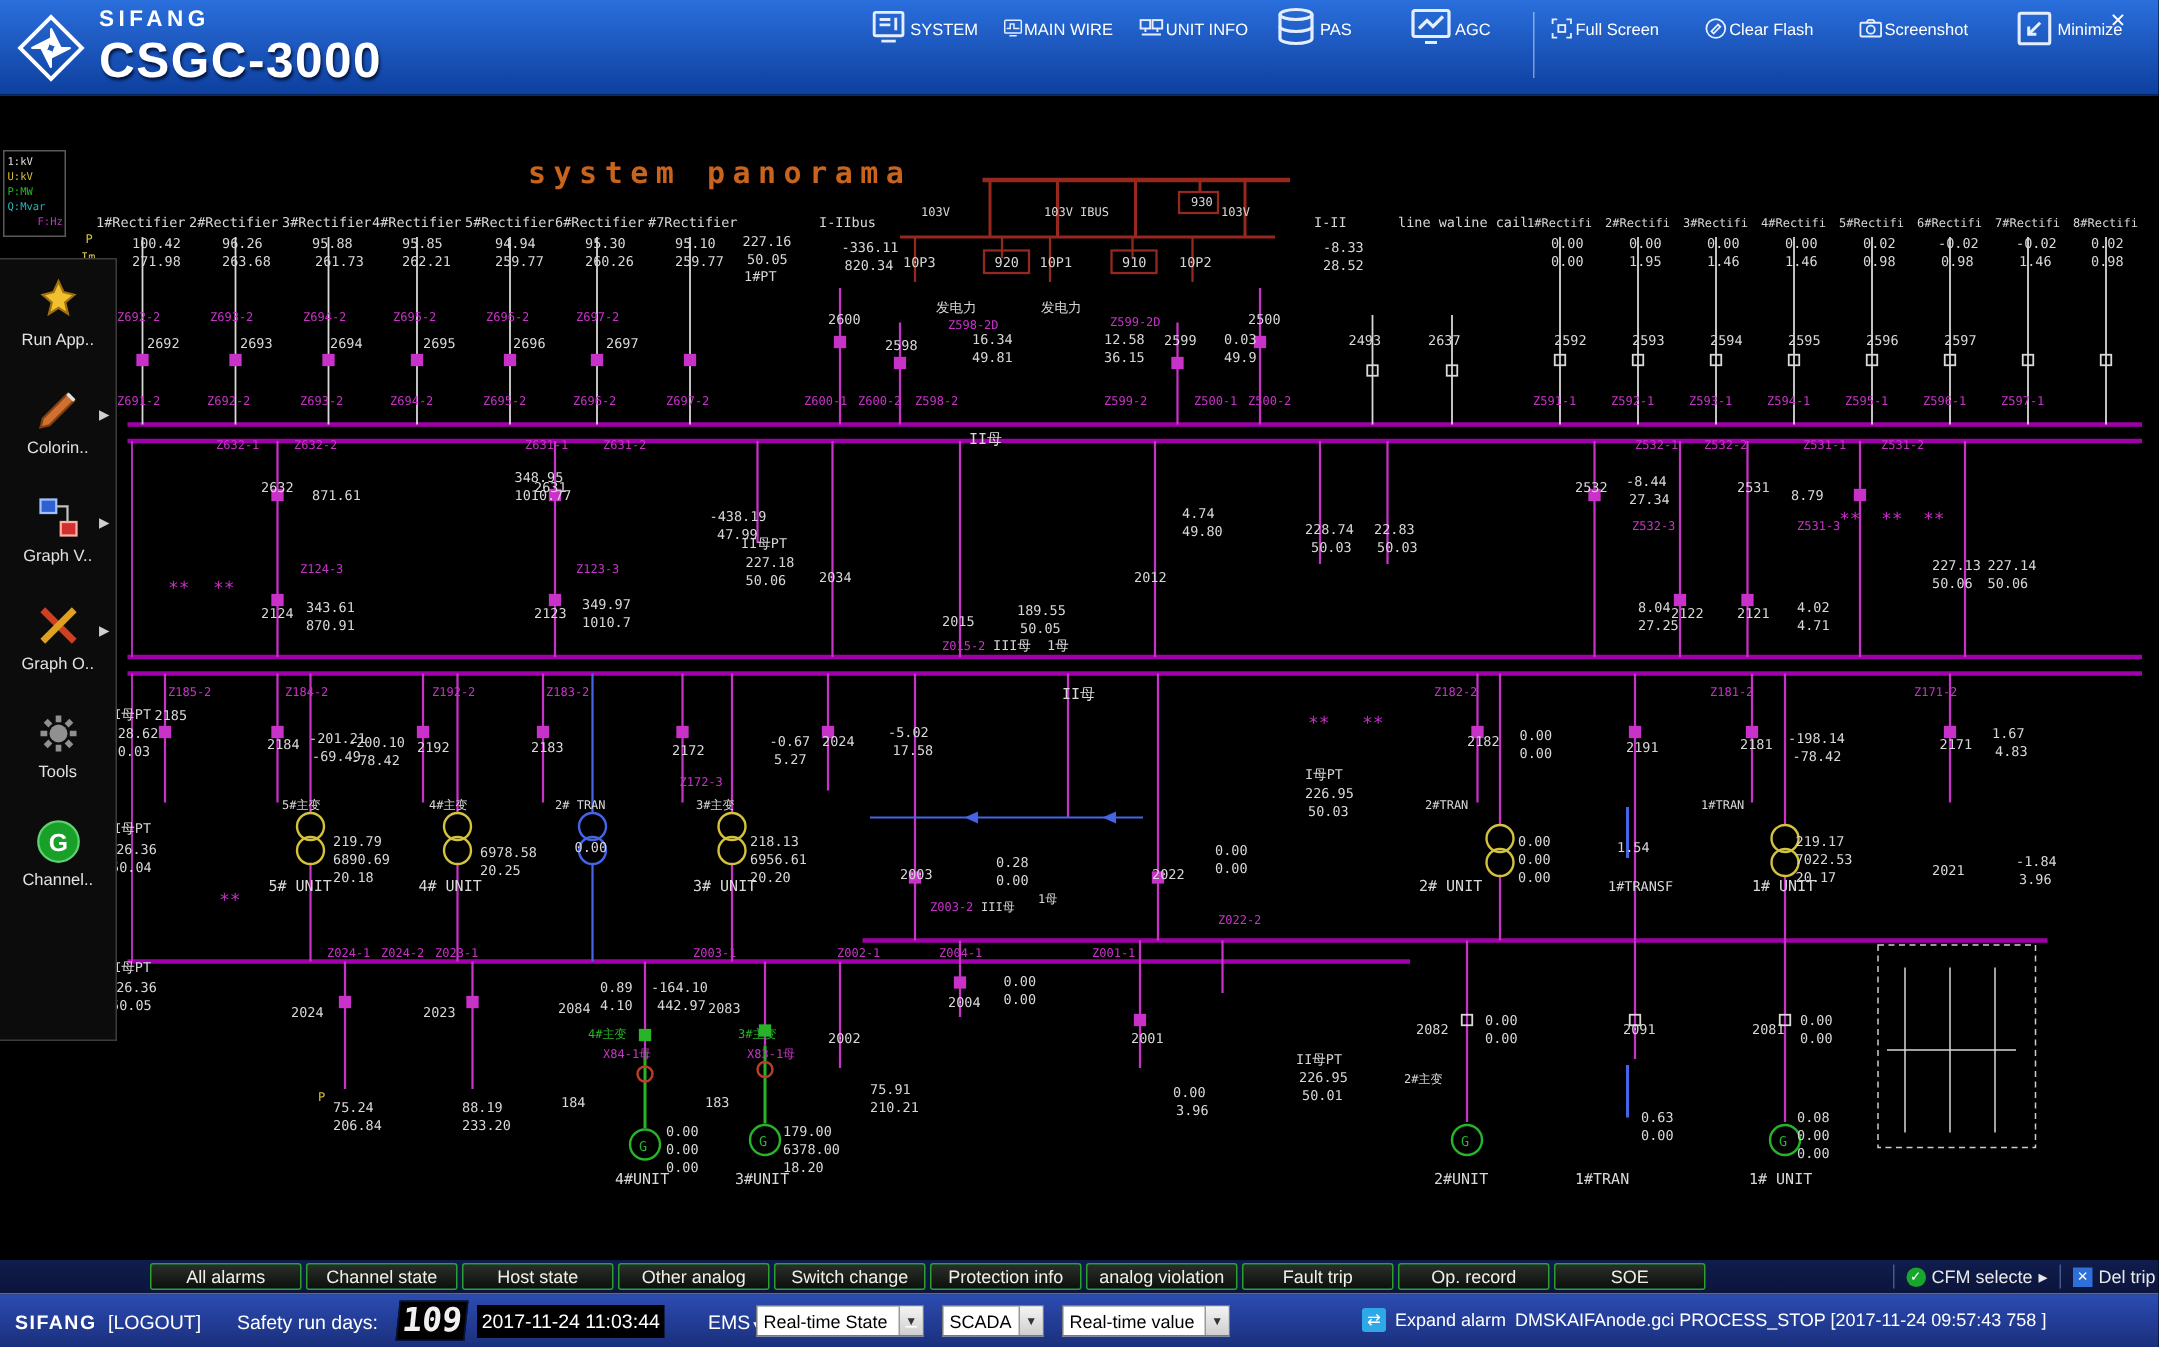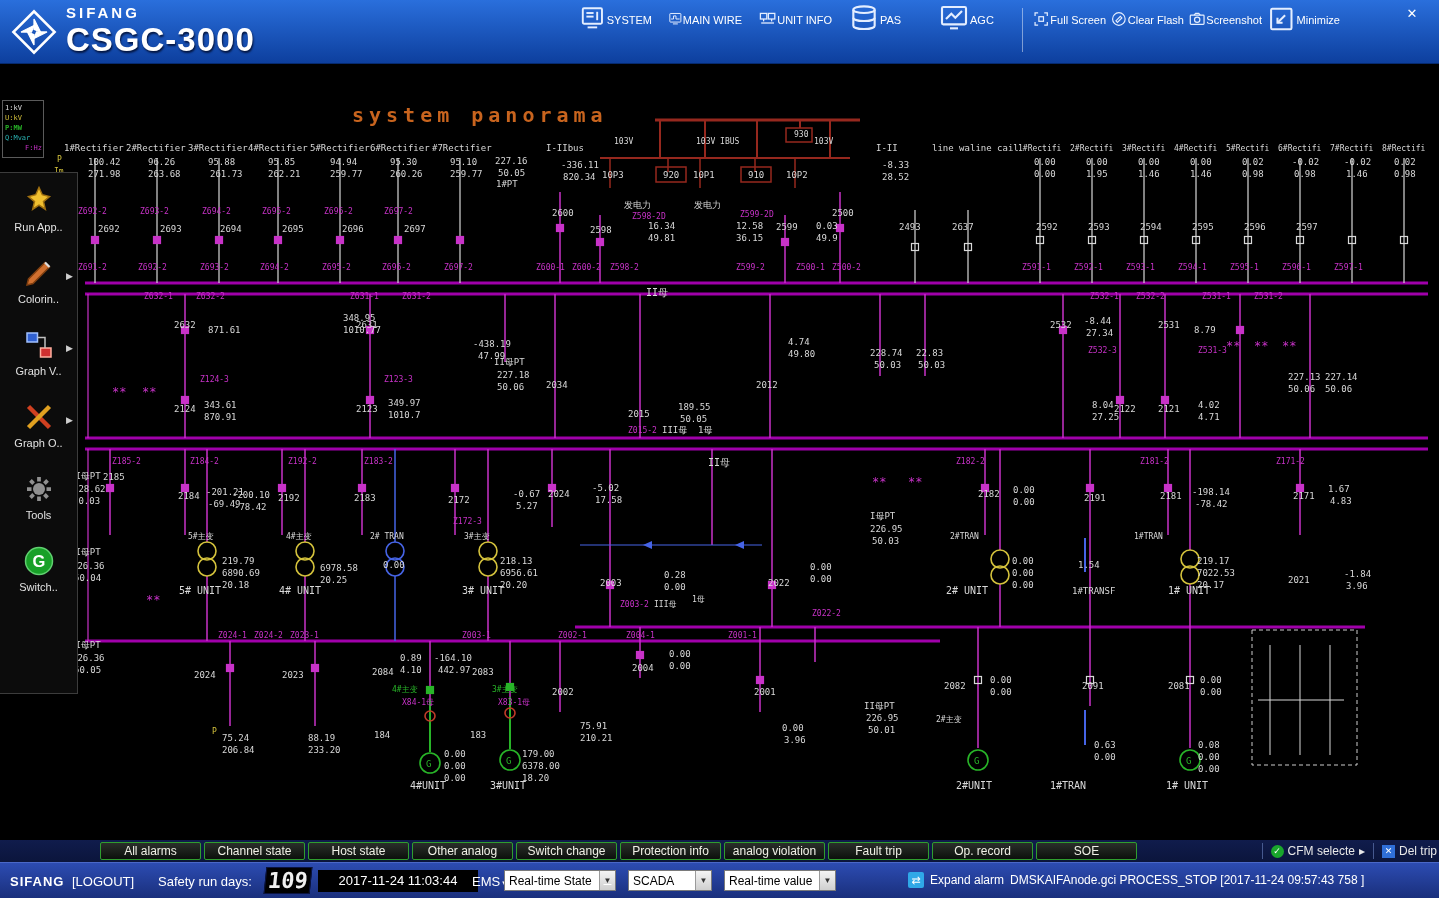--- a/index.html
+++ b/index.html
@@ -9,21 +9,21 @@
   
   .header{position:absolute;left:0;top:0;width:1439px;height:64px;z-index:10;
     background:linear-gradient(#2a6fdc,#0d3f9e);border-bottom:1px solid #062a6e;}
   .logo-wrap{position:absolute;left:8px;top:4px;display:flex;align-items:center;}
   .logo-svg{width:52px;height:52px;}
   .brand-col{margin-left:6px;color:#fff;}
   .brand-name{font-size:15px;font-weight:bold;letter-spacing:3px;}
   .brand-product{font-size:33px;font-weight:bold;letter-spacing:1px;
     text-shadow:1px 2px 2px rgba(0,10,40,.8);}
   .menu{position:absolute;left:578px;top:3px;display:flex;gap:16px;}
-  .winbtns{position:absolute;left:1032px;top:3px;display:flex;gap:4px;}
+  .winbtns{position:absolute;left:1032px;top:3px;display:flex;gap:29px;}
   .menu-item{width:74px;display:flex;flex-direction:row;align-items:center;cursor:pointer;color:#fff;}
   .menu-item svg{width:32px;height:32px;stroke:#e4eeff;fill:none;stroke-width:1.6;}
   .menu-item .mlabel{font-size:11px;margin-top:2px;white-space:nowrap;}
   .hdr-divider{position:absolute;left:1022px;top:8px;width:1px;height:44px;background:rgba(255,255,255,.45);}
   .close-btn{position:absolute;right:14px;top:5px;width:26px;height:18px;background:transparent;
     border:1px solid rgba(255,255,255,.0);color:#fff;font-size:13px;line-height:14px;cursor:pointer;}
 
   
   .sidebar{position:absolute;left:0;top:172px;width:78px;height:522px;z-index:6;
     background:#0c0c0c;border:1px solid #3c3c3c;border-left:none;display:flex;flex-direction:column;
@@ -57,21 +57,21 @@
 
   
   .statusbar{position:absolute;left:0;top:862px;width:1439px;height:36px;z-index:10;
     background:linear-gradient(#2c4cb2,#1a2f7c);border-top:1px solid #4a68c8;color:#fff;font-size:13px;}
   .sb-brand{position:absolute;left:10px;top:11px;font-weight:bold;letter-spacing:1px;}
   .sb-logout{position:absolute;left:72px;top:11px;cursor:pointer;}
   .sb-safety{position:absolute;left:158px;top:11px;}
   .lcd{position:absolute;left:265px;top:4px;width:46px;height:27px;background:#000;
     border:1px solid #0a1340;color:#f0f0f0;font-family:"DejaVu Sans Mono",monospace;
     font-size:22px;font-weight:bold;text-align:center;line-height:26px;transform:skewX(-6deg);}
-  .sb-date{position:absolute;left:318px;top:7px;width:160px;height:22px;background:#000;
+  .sb-date{position:absolute;left:318px;top:7px;width:125px;height:22px;background:#000;
     color:#fff;font-size:13px;text-align:center;line-height:22px;}
   .sb-ems{position:absolute;left:472px;top:11px;font-size:13px;cursor:pointer;}
   .sb-ems .caret{font-size:9px;margin-left:2px;}
   .selects{position:absolute;left:504px;top:7px;display:flex;gap:12px;}
   .select{height:21px;background:#fff;border:1px solid #7a7a7a;display:flex;align-items:center;cursor:pointer;}
   .select .sel-text{color:#000;font-size:12px;padding:0 4px;white-space:nowrap;flex:1;}
   .select .sel-arrow{width:16px;height:19px;background:linear-gradient(#f4f4f4,#cfcfcf);
     border-left:1px solid #9a9a9a;color:#333;font-size:8px;text-align:center;line-height:19px;}
   .alarm-area{position:absolute;left:908px;top:9px;display:flex;align-items:center;gap:6px;white-space:nowrap;}
   .alarm-ico{width:16px;height:16px;background:#2fa8e8;border-radius:2px;color:#fff;
@@ -178,21 +178,21 @@
         </svg>
         <span class="mlabel">Minimize</span>
       </div>
     </div>
   <button class="close-btn">✕</button>
 </div>
 
 <div class="legend-box" id="legend">
     <div class="legend-row" style="color: rgb(224, 224, 224);">1:kV</div>
     <div class="legend-row" style="color: rgb(212, 194, 60);">U:kV</div>
-    <div class="legend-row" style="color: rgb(40, 180, 40); font-weight: bold;">P:MW</div>
+    <div class="legend-row" style="color: rgb(40, 180, 40);">P:MW</div>
     <div class="legend-row" style="color: rgb(42, 180, 180);">Q:Mvar</div>
     <div class="legend-row" style="color: rgb(200, 50, 200); margin-left: 20px;">F:Hz</div>
   </div>
 
 <div class="sidebar">
   <div id="side-items">
       <div class="side-item">
         <svg viewBox="0 0 24 24" fill="none">
           <path d="M12 3l2.2 4.8L19 9l-4 3.4 1.2 5.1L12 14.8 7.8 17.5 9 12.4 5 9l4.8-1.2z" fill="#f0c030" stroke="#a07010"></path>
         </svg>
@@ -228,21 +228,21 @@
           <circle cx="12" cy="12" r="4" fill="#909090"></circle>
           <path d="M12 4v3M12 17v3M4 12h3M17 12h3M6.3 6.3l2.1 2.1M15.6 15.6l2.1 2.1M17.7 6.3l-2.1 2.1M8.4 15.6l-2.1 2.1" stroke="#909090" stroke-width="2.5"></path>
         </svg>
         <span class="slabel">Tools</span>
       </div>
       <div class="side-item">
         <svg viewBox="0 0 24 24" fill="none">
           <circle cx="12" cy="12" r="9" fill="#18a028" stroke="#60d070"></circle>
           <text x="12" y="16" text-anchor="middle" font-size="11" fill="#ffffff" font-weight="bold">G</text>
         </svg>
-        <span class="slabel">Switch..</span>
+        <span class="slabel">Channel..</span>
       </div>
     </div>
 </div>
 
 <svg id="diagram" viewBox="0 64 1439 776">
     <line x1="85" y1="283" x2="1428" y2="283" stroke="#a000aa" stroke-width="3"></line>
     <line x1="85" y1="294" x2="1428" y2="294" stroke="#a000aa" stroke-width="3"></line>
     <line x1="85" y1="438" x2="1428" y2="438" stroke="#a000aa" stroke-width="3"></line>
     <line x1="85" y1="449" x2="1428" y2="449" stroke="#a000aa" stroke-width="3"></line>
     <line x1="575" y1="627" x2="1365" y2="627" stroke="#a000aa" stroke-width="3"></line>
@@ -791,21 +791,21 @@
   <div class="lcd">109</div>
   <div class="sb-date">2017-11-24 11:03:44</div>
   <span class="sb-ems">
     <span>EMS</span><span class="caret">▾</span>
   </span>
   <div class="selects" id="selects">
       <div class="select" style="width: 112px; text-decoration: underline;">
         <span class="sel-text">Real-time State</span>
         <span class="sel-arrow">▼</span>
       </div>
-      <div class="select" style="width: 84px;">
+      <div class="select" style="width: 68px;">
         <span class="sel-text">SCADA</span>
         <span class="sel-arrow">▼</span>
       </div>
       <div class="select" style="width: 112px;">
         <span class="sel-text">Real-time value</span>
         <span class="sel-arrow">▼</span>
       </div>
     </div>
   <div class="alarm-area">
     <span class="alarm-ico">⇄</span>

